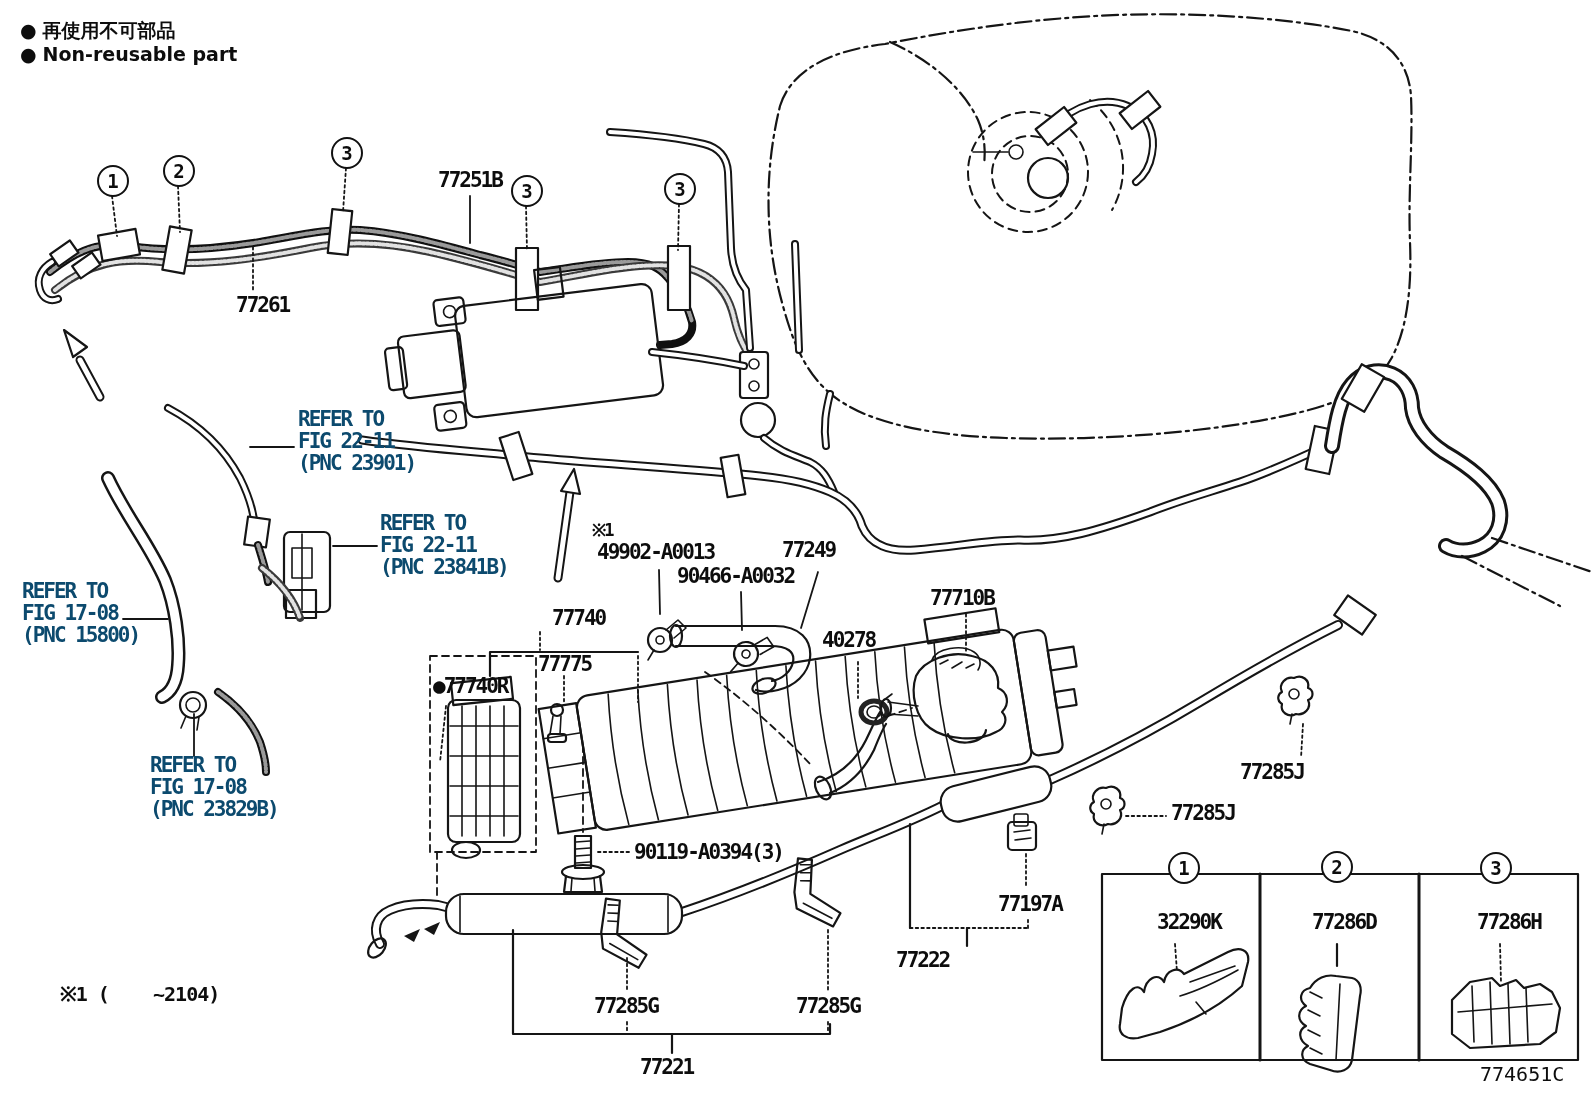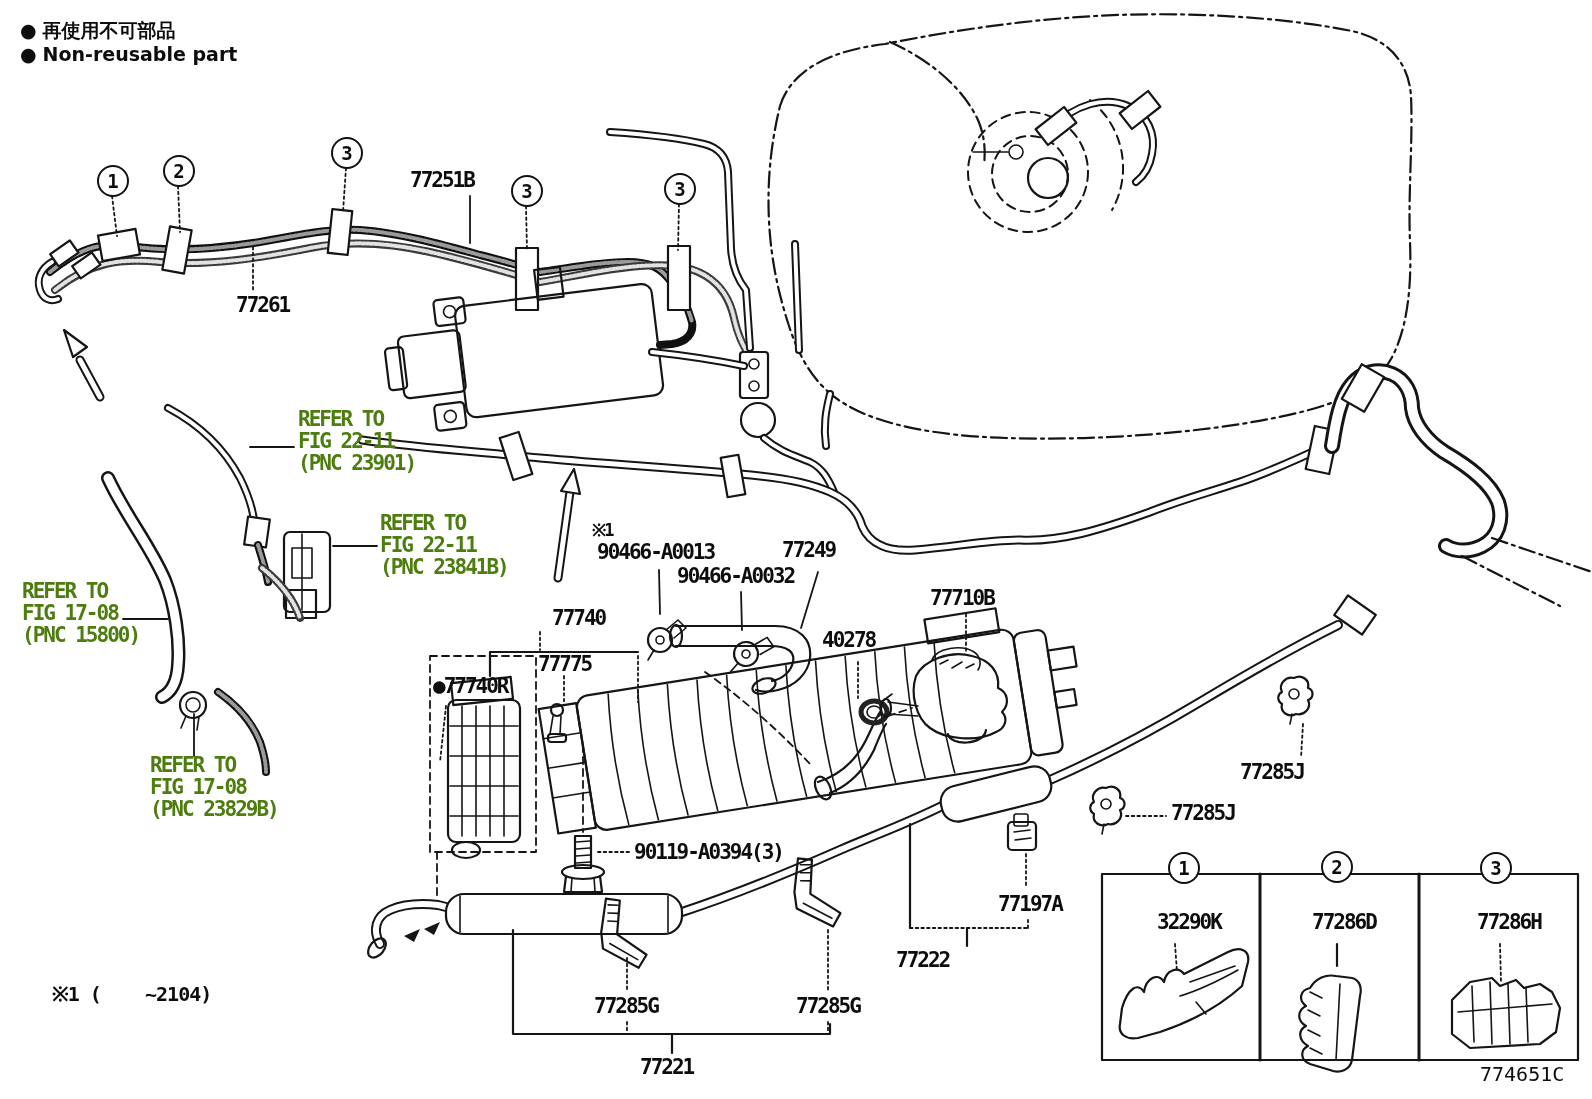--- a/index.html
+++ b/index.html
@@ -21,28 +21,28 @@
   .dsh{stroke-dasharray:9 6;stroke-width:2}
   .dash{stroke-dasharray:7 5;stroke-width:1.8}
   .dot{stroke-dasharray:2.5 3.2;stroke-width:1.8}
   .ld{stroke-width:1.8}
   .bk{stroke-width:2.2}
   .blk{fill:#151515;stroke:none}
   .plabel{position:absolute;font:bold 21px "DejaVu Sans Mono",monospace;letter-spacing:-2px;
           white-space:nowrap;color:#0d0d0d;}
   .small{font-size:17px}
   .refer{position:absolute;font:bold 21px "DejaVu Sans Mono",monospace;letter-spacing:-2px;
-         line-height:22px;white-space:nowrap;color:#4d7c0f;}
+         line-height:22px;white-space:nowrap;color:#0c4a6e;}
   .callout{position:absolute;width:28px;height:28px;border:2.4px solid #111;border-radius:50%;
            background:#fff;font:bold 19px "DejaVu Sans Mono",monospace;color:#0d0d0d;
            display:flex;align-items:center;justify-content:center;}
   .legendline{position:absolute;font:bold 19px "DejaVu Sans",sans-serif;white-space:nowrap;color:#0d0d0d;}
   .bullet{font-size:19px;margin-right:6px}
   .footnote{position:absolute;font:bold 20px "DejaVu Sans Mono",monospace;letter-spacing:-1px;
-            white-space:pre;color:#0d0d0d;}
+            white-space:pre;color:#0d0d0d;margin-left:8px;}
   .code{position:absolute;font:20px "DejaVu Sans Mono",monospace;letter-spacing:0;color:#0d0d0d;}
 </style>
 </head>
 <body>
 
 <div id="stage">
 
 <svg id="art" width="1592" height="1099" viewBox="0 0 1592 1099">
 
   <g>
@@ -388,21 +388,21 @@
 <div class="legendline" style="left:20px;top:43px">
   <span class="bullet">●</span><span>Non-reusable part</span>
 </div>
 
 <div class="callout" style="left:97px;top:165px">1</div>
 <div class="callout" style="left:163px;top:155px">2</div>
 <div class="callout" style="left:331px;top:137px">3</div>
 <div class="callout" style="left:511px;top:175px">3</div>
 <div class="callout" style="left:664px;top:173px">3</div>
 
-<div class="plabel" style="left:410px;top:168px">77251B</div>
+<div class="plabel" style="left:438px;top:168px">77251B</div>
 <div class="plabel" style="left:236px;top:293px">77261</div>
 
 <div class="refer" style="left:298px;top:408px">
   <div>REFER TO</div>
   <div>FIG 22-11</div>
   <div>(PNC 23901)</div>
 </div>
 <div class="refer" style="left:380px;top:512px">
   <div>REFER TO</div>
   <div>FIG 22-11</div>
@@ -413,21 +413,21 @@
   <div>FIG 17-08</div>
   <div>(PNC 15800)</div>
 </div>
 <div class="refer" style="left:150px;top:754px">
   <div>REFER TO</div>
   <div>FIG 17-08</div>
   <div>(PNC 23829B)</div>
 </div>
 
 <div class="plabel small" style="left:592px;top:518px">※1</div>
-<div class="plabel" style="left:597px;top:540px">90466-A0013</div>
+<div class="plabel" style="left:597px;top:540px">49902-A0013</div>
 <div class="plabel" style="left:677px;top:564px">90466-A0032</div>
 <div class="plabel" style="left:782px;top:538px">77249</div>
 <div class="plabel" style="left:822px;top:628px">40278</div>
 <div class="plabel" style="left:930px;top:586px">77710B</div>
 <div class="plabel" style="left:552px;top:606px">77740</div>
 <div class="plabel" style="left:538px;top:652px">77775</div>
 <div class="plabel" style="left:433px;top:674px"><span>●</span><span>77740R</span></div>
 <div class="plabel" style="left:634px;top:840px">90119-A0394(3)</div>
 <div class="plabel" style="left:1240px;top:760px">77285J</div>
 <div class="plabel" style="left:1171px;top:801px">77285J</div>

